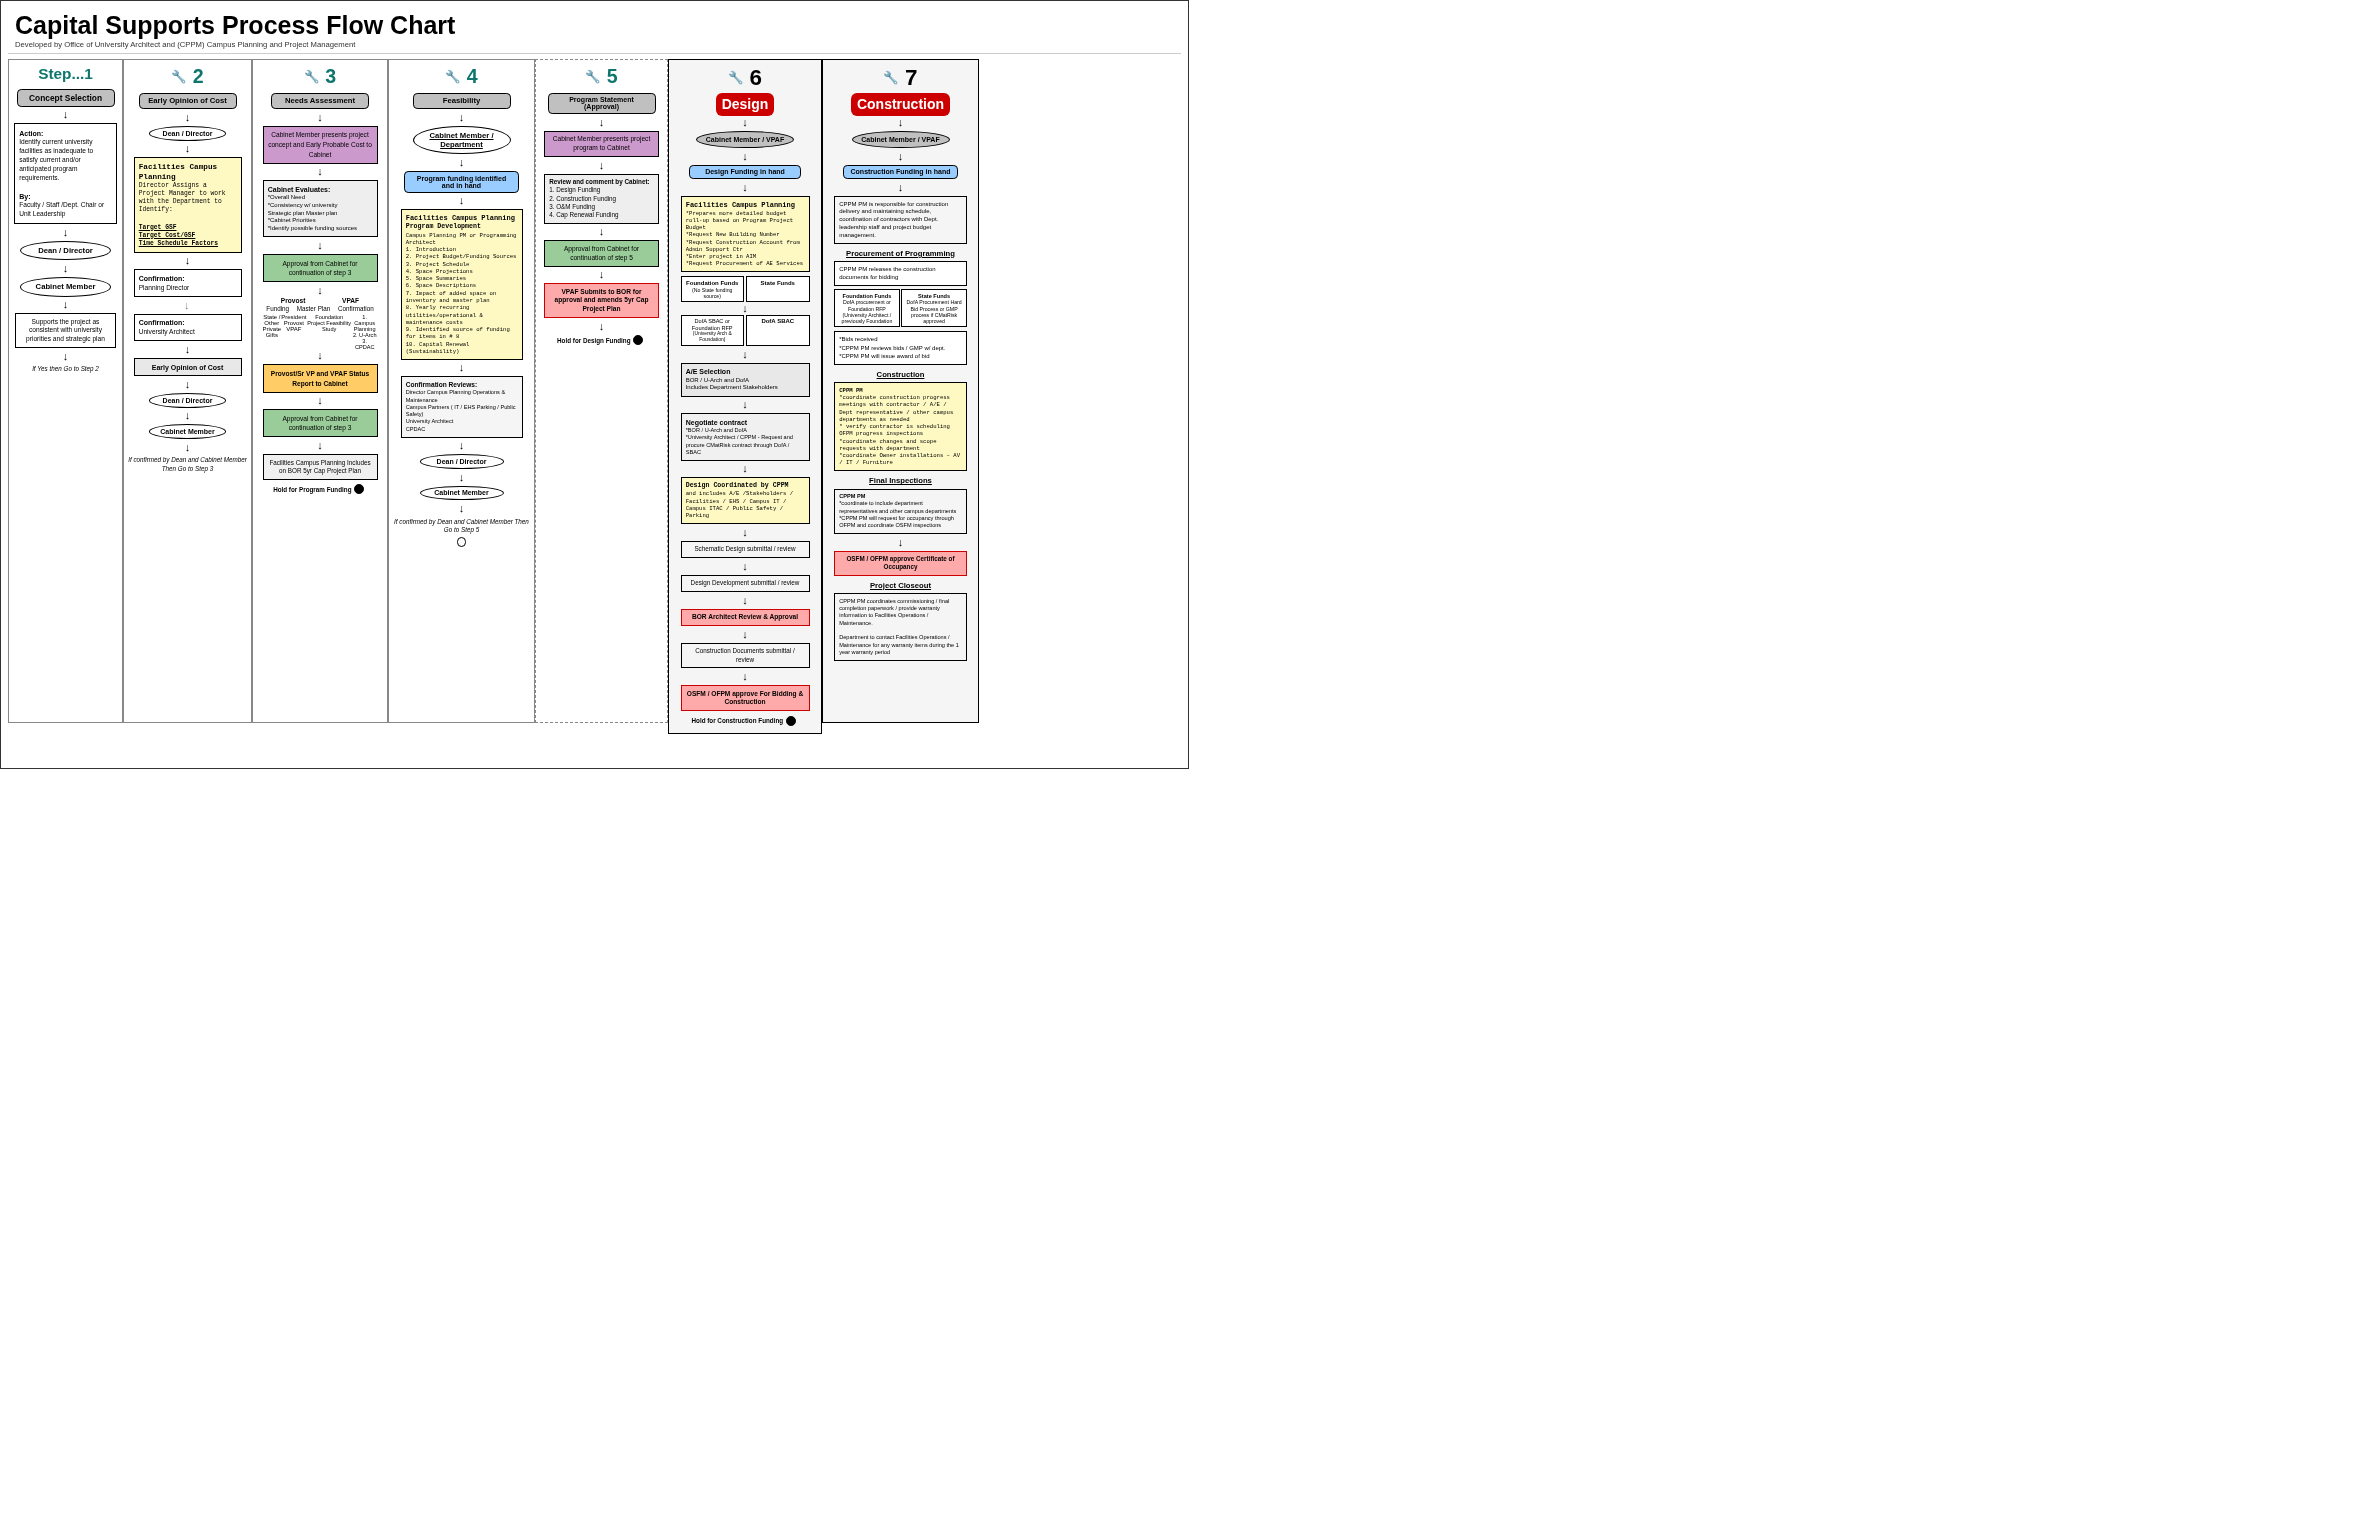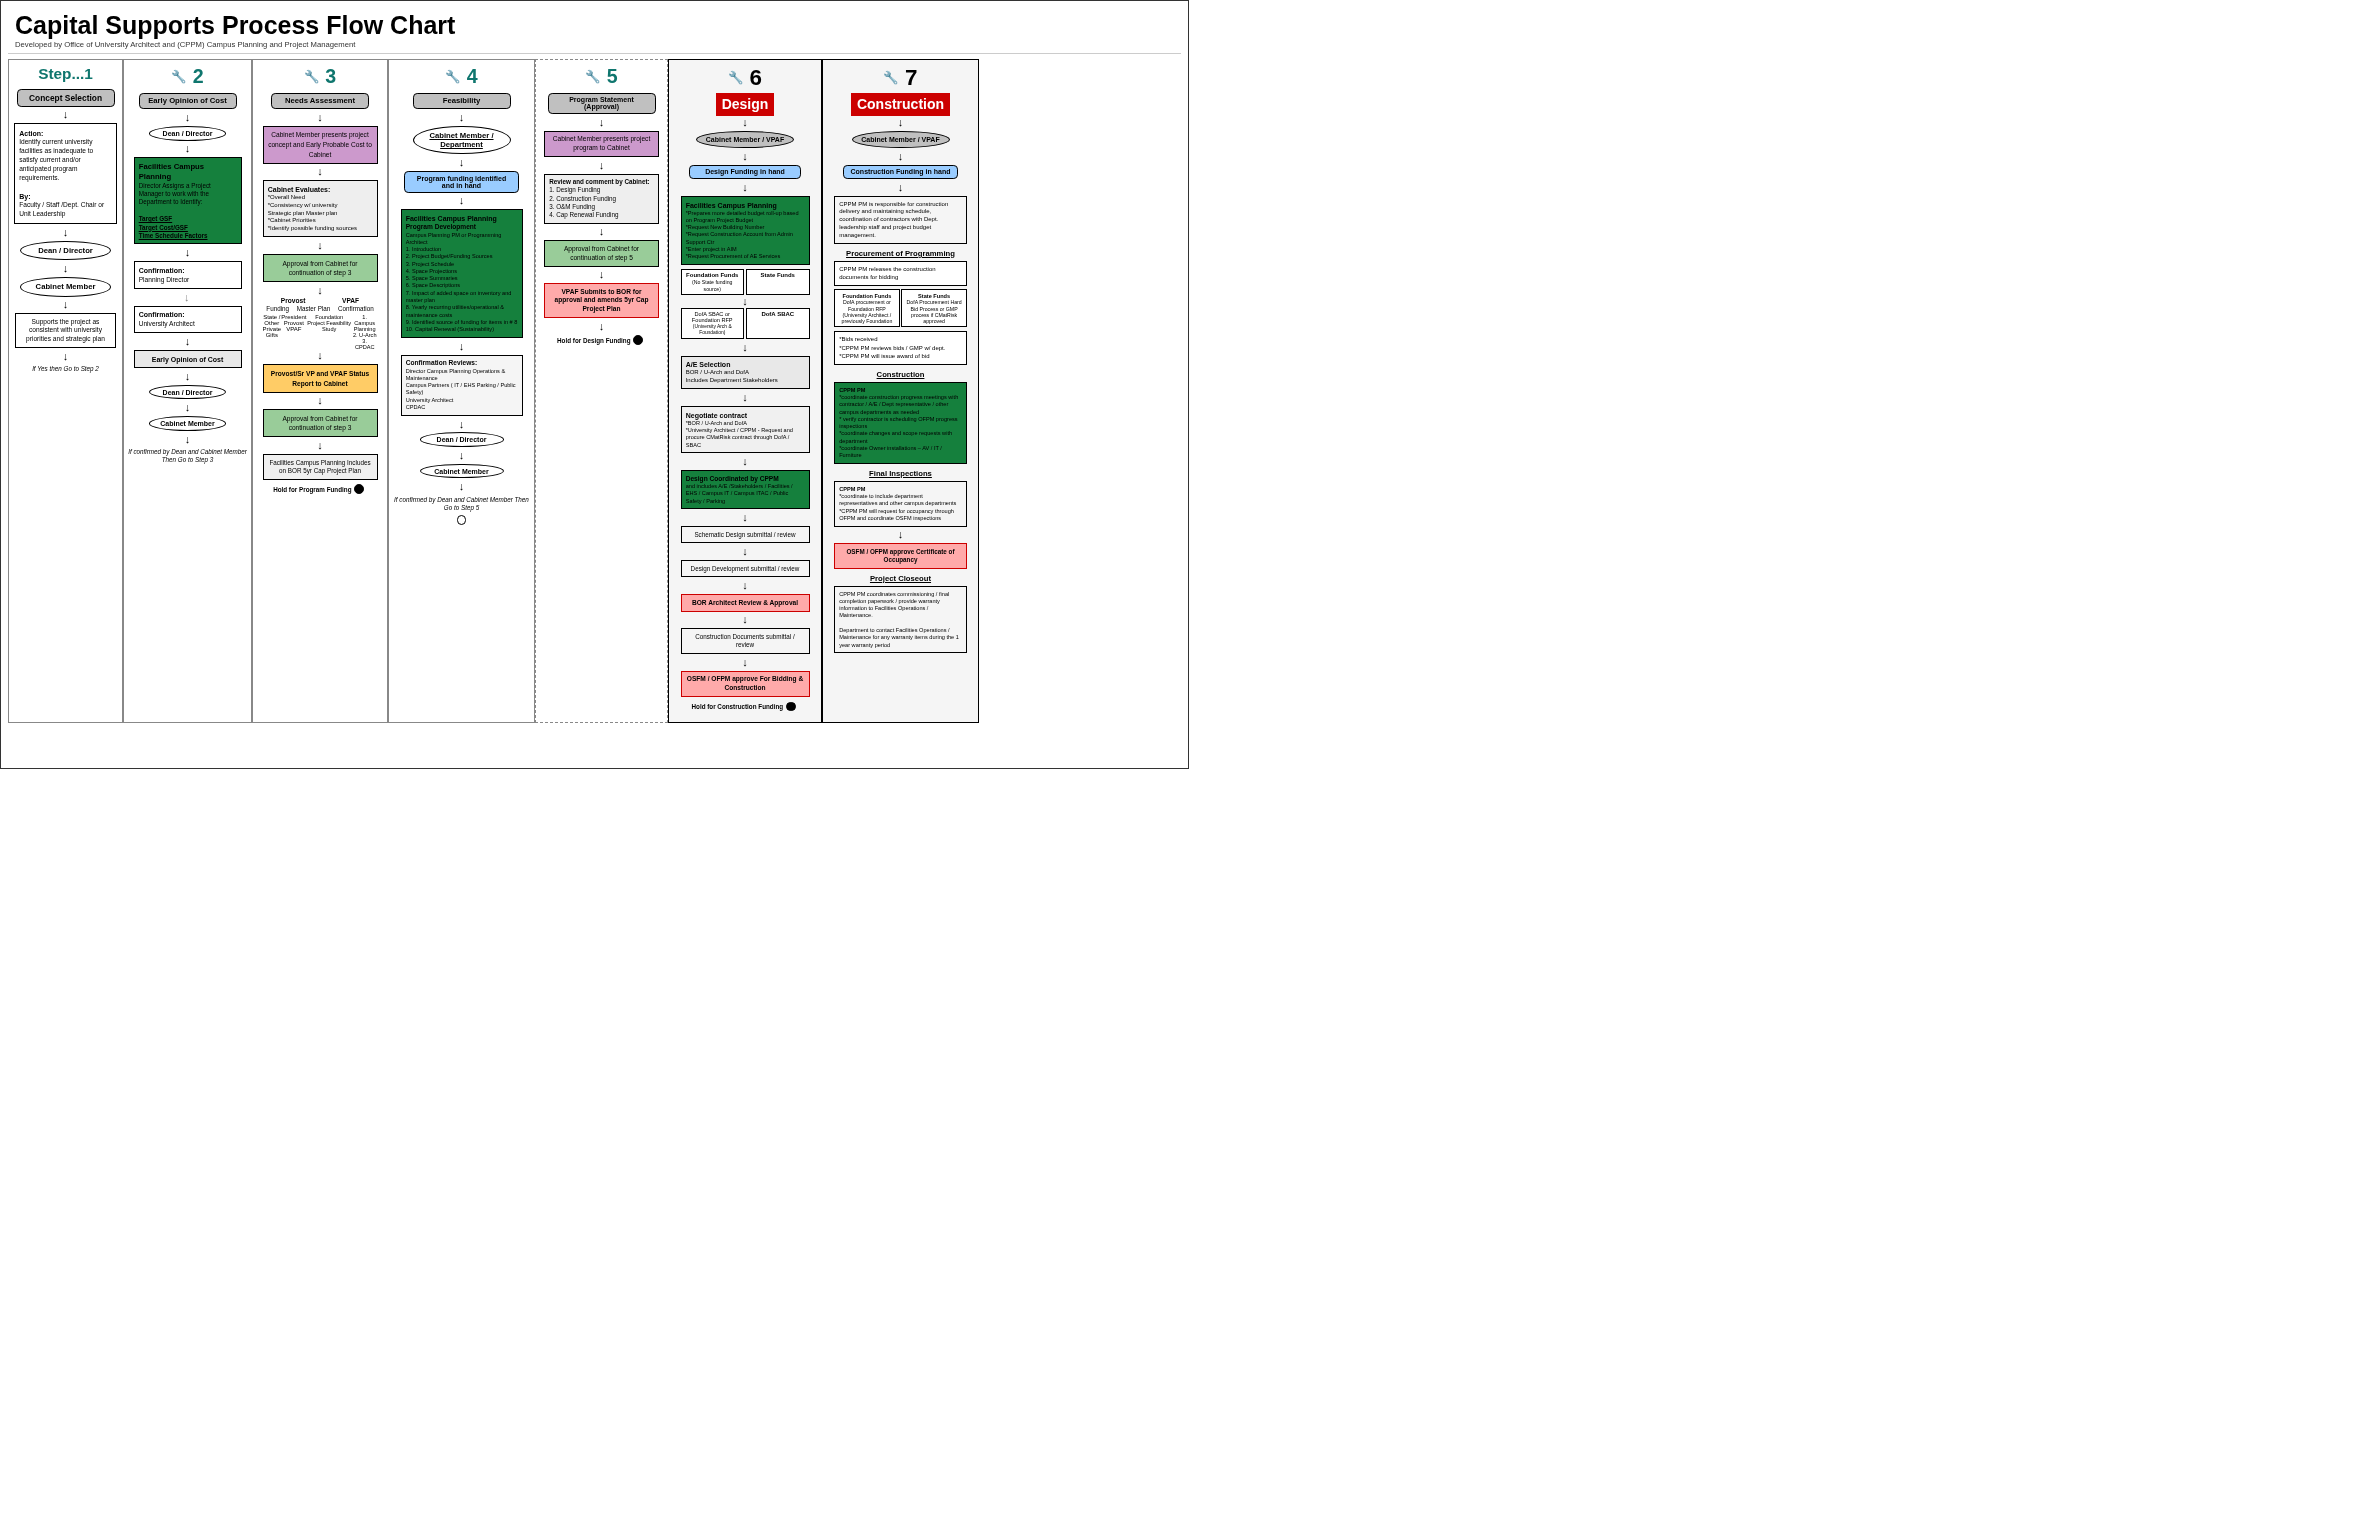--- a/index.html
+++ b/index.html
@@ -69,20 +69,21 @@
       color: #0f766e;
     }
     .step-number.design-num { color: #000; }
     .step-number.construction-num { color: #000; }
     .step-title {
       font-size: 9px;
       font-weight: bold;
       color: #000;
       text-align: right;
       line-height: 1.2;
+      border-radius: 6px;
     }
     .step-title.design-title { 
       background: #cc0000; 
       color: #fff; 
       padding: 2.8px 5.6px;
       font-size: 14px;
     }
     .step-title.construction-title { 
       background: #cc0000; 
       color: #fff; 
@@ -109,21 +110,21 @@
     .rect {
       border: 1.4px solid #000;
       padding: 3.5px 4.2px;
       font-size: 7px;
       margin: 2.1px auto;
       background: #fff;
       width: 101px;
       text-align: left;
       line-height: 1.3;
     }
-    .rect.yellow { background: #15803d; }
+    .rect.yellow { background: #fef9c3; font-family: Liberation Mono, monospace; }
     .rect.purple { background: #cc99cc; }
     .rect.green { background: #99cc99; }
     .rect.orange { background: #ffcc66; }
     .rect.pink { background: #ffaaaa; border-color: #cc0000; }
 
     .arrow-down {
       display: block;
       text-align: center;
       font-size: 11.2px;
       color: #000;

